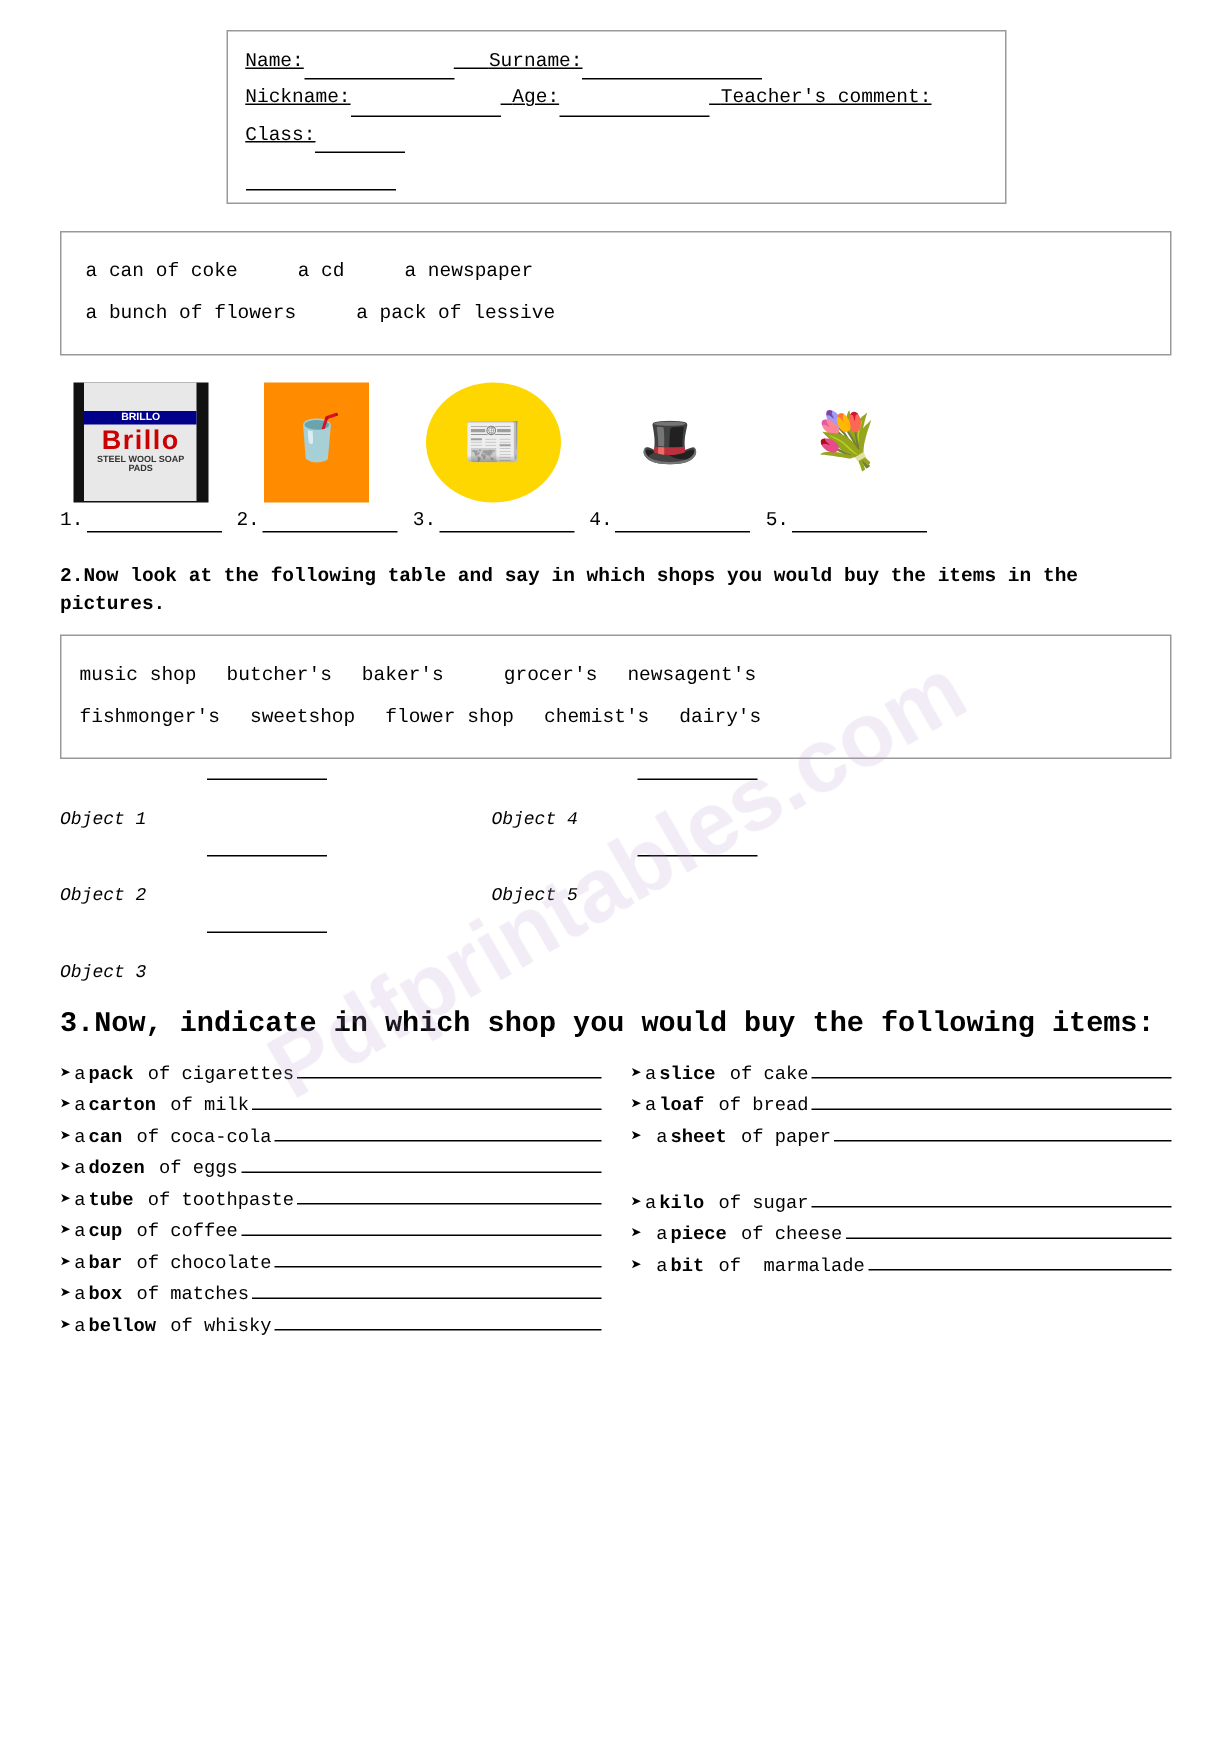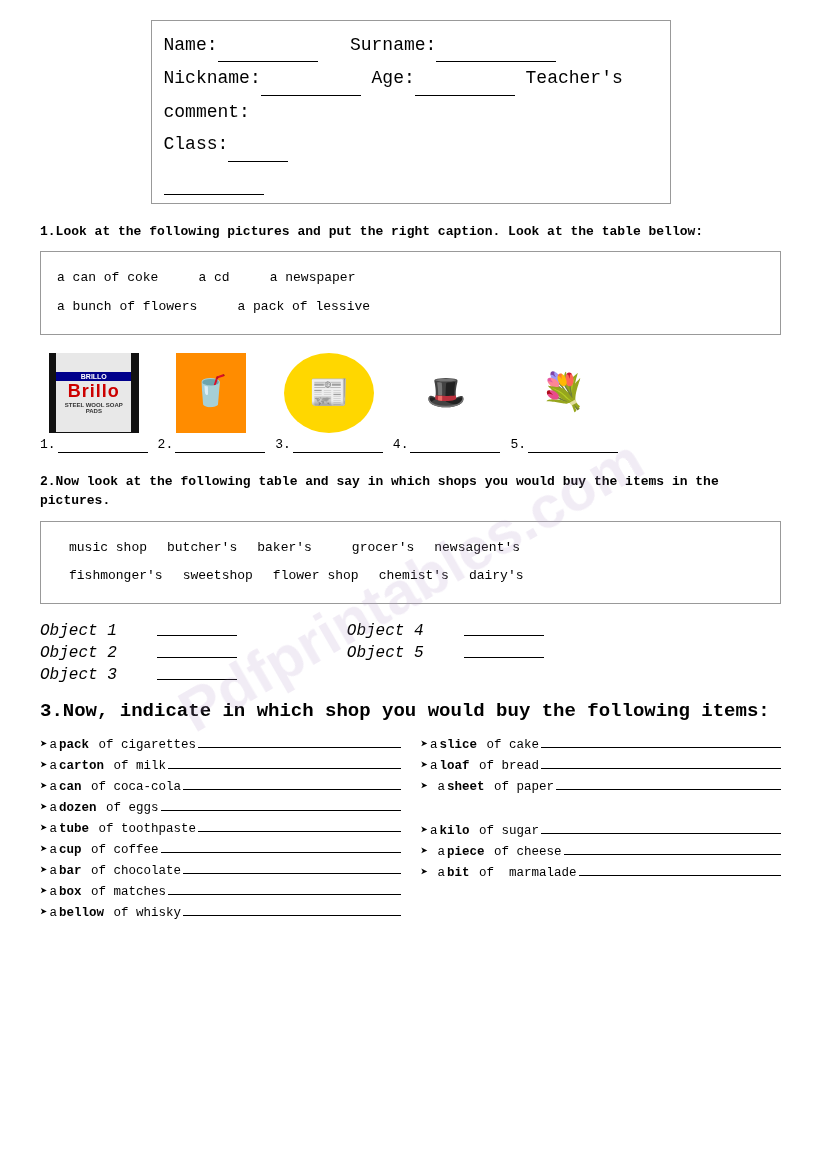--- a/index.html
+++ b/index.html
@@ -15,21 +15,22 @@
     .header-box {
       border: 1px solid #999;
       padding: 8px 12px;
       margin-bottom: 18px;
       width: 520px;
       margin-left: auto;
       margin-right: auto;
     }
     .header-box p {
       line-height: 1.8;
-      font-size: 18px;
+      font-size: 13px;
+      text-decoration: underline;
     }
     .underline {
       border-bottom: 1px solid #000;
       display: inline-block;
       min-width: 80px;
     }
     .underline-sm { min-width: 60px; }
     .underline-md { min-width: 100px; }
     .underline-lg { min-width: 120px; }
 
@@ -157,40 +158,40 @@
       width: 80px;
       height: 80px;
       display: flex;
       align-items: center;
       justify-content: center;
       font-size: 36px;
     }
 
     .shops-box {
       border: 1px solid #999;
-      padding: 12px 28px;
-      margin-bottom: 18px;
+      padding: 12px 12px;
       font-size: 13px;
       line-height: 2.2;
     }
     .shops-row {
       display: flex;
       gap: 20px;
       align-items: center;
       flex-wrap: nowrap;
     }
 
     .objects-row {
       display: flex;
       gap: 40px;
       margin-bottom: 4px;
     }
     .obj-label {
       font-style: italic;
-      font-size: 16px;
+      font-size: 12px;
+      margin-top: 33px;
     }
     .obj-underline {
       border-bottom: 1px solid #000;
       display: inline-block;
       min-width: 80px;
       height: 14px;
       vertical-align: bottom;
     }
 
     .section3-title {
@@ -251,21 +252,20 @@
   </p>
   <p>
     <span>Class:</span><span class="underline underline-sm">&nbsp;</span>
   </p>
   <p>
     <span class="underline underline-md">&nbsp;</span>
   </p>
 </div>
 
 <div class="section-gap">
-  <p class="section-title">1.Look at the following pictures and put the right caption. Look at the table bellow:</p>
 
   <div class="vocab-box">
     <div class="vocab-row">
       <span>a can of coke</span>
       <span>a cd</span>
       <span>a newspaper</span>
     </div>
     <div class="vocab-row">
       <span>a bunch of flowers</span>
       <span>a pack of lessive</span>

